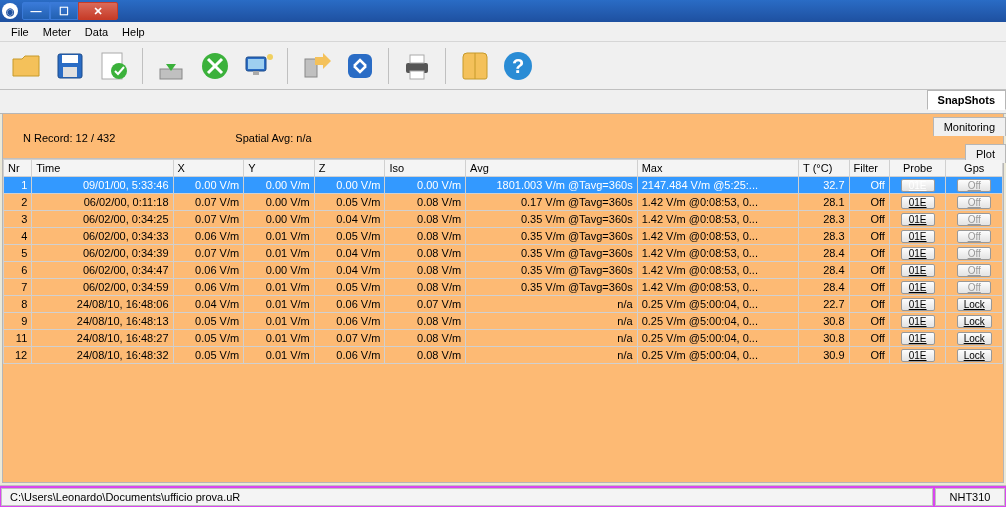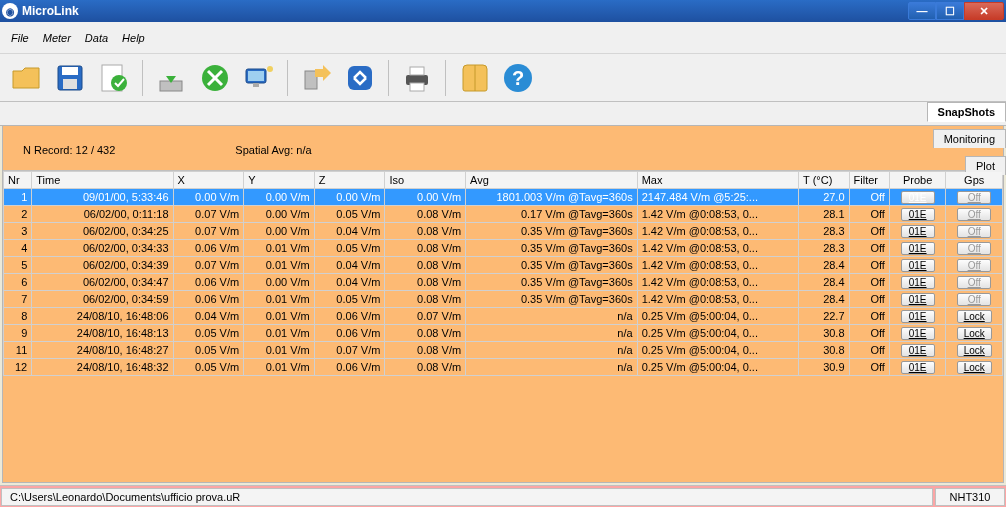--- a/index.html
+++ b/index.html
@@ -8,21 +8,21 @@
   
   .titlebar { background: linear-gradient(to bottom, #2a6cc5, #1e50a0); color: #fff; height: 22px; display: flex; align-items: center; padding: 0 2px; font-size: 12px; }
   .titlebar .app-icon { width: 16px; height: 16px; background: #fff; border-radius: 50%; display: flex; align-items: center; justify-content: center; color: #1e50a0; font-size: 10px; font-weight: bold; margin-right: 4px; }
   .titlebar .title { flex: 1; font-weight: bold; }
   .titlebar .win-btns { display: flex; gap: 0; }
   .titlebar .win-btn { width: 28px; height: 18px; display: flex; align-items: center; justify-content: center; border: 1px solid #3a7ad8; background: linear-gradient(to bottom,#3a7ad8,#2260b0); color: #fff; font-weight: bold; font-size: 11px; }
   .titlebar .win-btn.min { border-radius: 2px 0 0 2px; }
   .titlebar .win-btn.close { background: linear-gradient(to bottom,#d96a5a,#c73c28); border-color:#c73c28; border-radius: 0 2px 2px 0; width: 40px; }
   
   
-  .menubar { background: #f0f0f0; height: 32px; display: flex; align-items: center; padding: 0 4px; font-size: 11px; gap: 0; border-bottom: 1px solid #d6d6d6; font-style: italic; }
+  .menubar { background: #f0f0f0; height: 20px; display: flex; align-items: center; padding: 0 4px; font-size: 11px; gap: 0; border-bottom: 1px solid #d6d6d6; }
   .menubar .menu-item { padding: 2px 7px; cursor: default; }
   
   
   .toolbar { background: #f0f0f0; height: 48px; display: flex; align-items: center; padding: 2px 6px; gap: 4px; border-bottom: 1px solid #c0c0c0; }
   .toolbar .tbtn { width: 40px; height: 40px; display: flex; align-items: center; justify-content: center; border: 1px solid transparent; border-radius: 3px; }
   .toolbar .sep { width: 1px; height: 36px; background: #c0c0c0; margin: 0 4px; }
   .toolbar svg { width: 34px; height: 34px; }
   
   
   .tabs { display: flex; align-items: flex-end; height: 24px; padding-left: 2px; background: #f0f0f0; border-bottom: 1px solid #b6b6b6; flex-direction: column; }
@@ -52,30 +52,29 @@
   col.z { width: 70px; }
   col.iso { width: 80px; }
   col.avg { width: 170px; }
   col.max { width: 160px; }
   col.t { width: 50px; }
   col.filter { width: 40px; }
   col.probe { width: 56px; }
   col.gps { width: 56px; }
   
   
-  .statusbar { height: 22px; background: #fca5a5; border-top: 1px solid #c0c0c0; display: flex; align-items: center; font-size: 11px; }
+  .statusbar { height: 22px; background: #d946ef; border-top: 1px solid #c0c0c0; display: flex; align-items: center; font-size: 11px; }
   .statusbar .status-path { flex: 1; padding: 2px 8px; border: 1px solid #c0c0c0; margin: 1px; background: #f4f4f4; }
   .statusbar .status-model { width: 70px; text-align: center; padding: 2px 8px; border: 1px solid #c0c0c0; margin: 1px; background: #f4f4f4; }
 </style>
 </head>
 <body>
 
 <div class="titlebar">
   <div class="app-icon">◉</div>
-  <div class="title">MicroLink</div>
   <div class="win-btns">
     <div class="win-btn min">—</div>
     <div class="win-btn max">☐</div>
     <div class="win-btn close">✕</div>
   </div>
 </div>
 
 <div class="menubar">
   <div class="menu-item">File</div>
   <div class="menu-item">Meter</div>
@@ -209,21 +208,21 @@
       <tbody id="grid-body">
           <tr class="selected">
             <td class="right">1</td>
             <td class="right">09/01/00, 5:33:46</td>
             <td class="right">0.00 V/m</td>
             <td class="right">0.00 V/m</td>
             <td class="right">0.00 V/m</td>
             <td class="right">0.00 V/m</td>
             <td class="right">1801.003 V/m @Tavg=360s</td>
             <td>2147.484 V/m @5:25:...</td>
-            <td class="right">27.0</td>
+            <td class="right">32.7</td>
             <td class="right">Off</td>
             <td class="center"><span class="cell-btn">01E</span></td>
             <td class="center"><span class="cell-btn gps-off">Off</span></td>
           </tr>
           <tr>
             <td class="right">2</td>
             <td class="right">06/02/00, 0:11:18</td>
             <td class="right">0.07 V/m</td>
             <td class="right">0.00 V/m</td>
             <td class="right">0.05 V/m</td>

